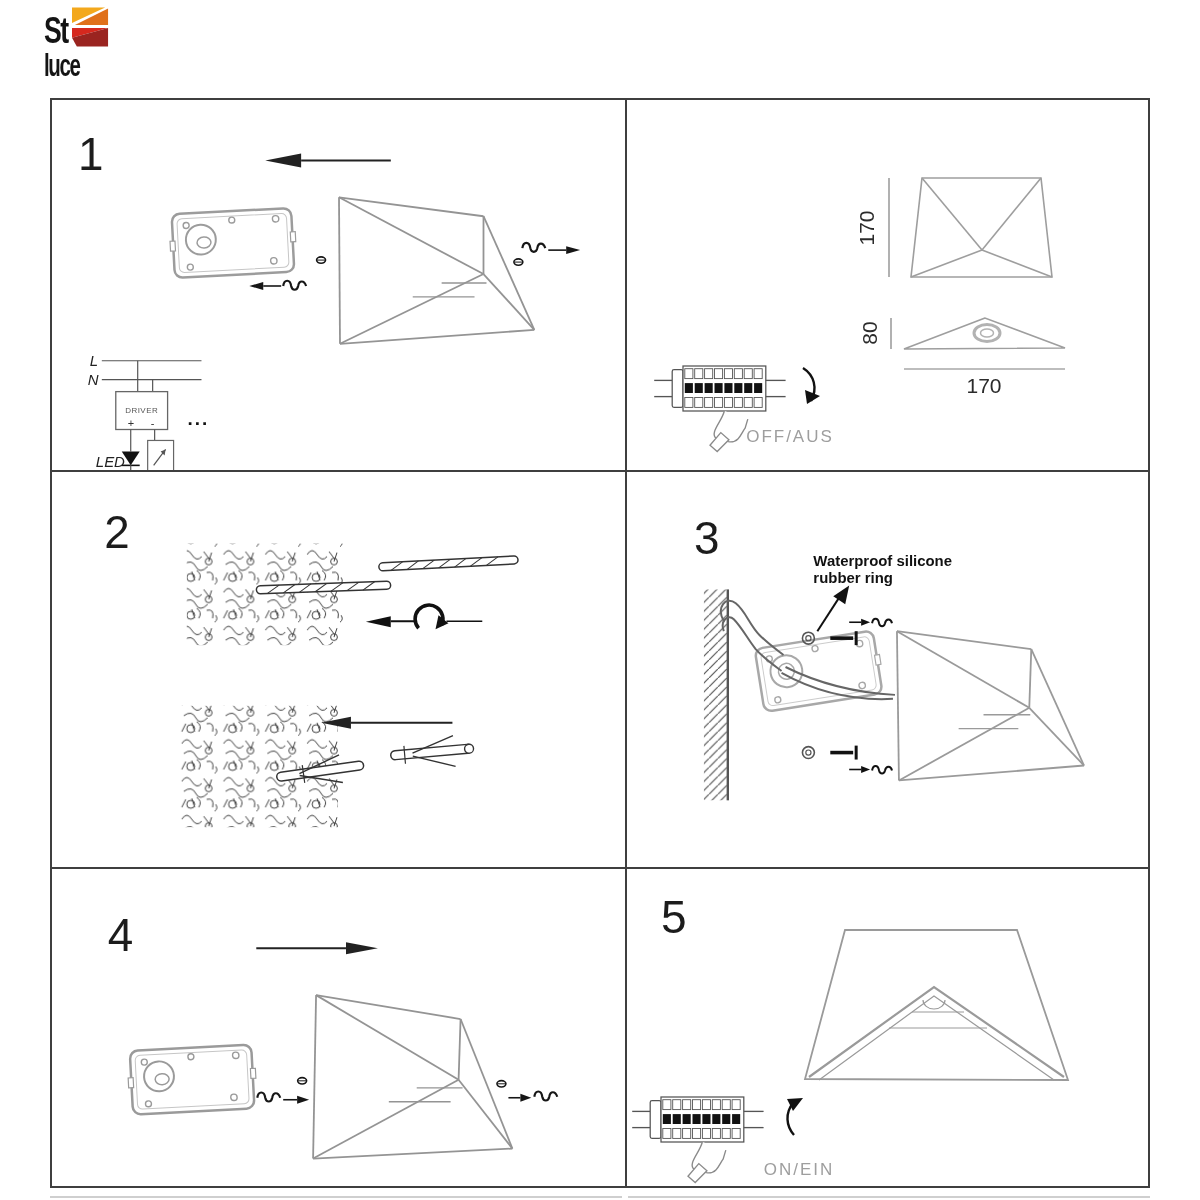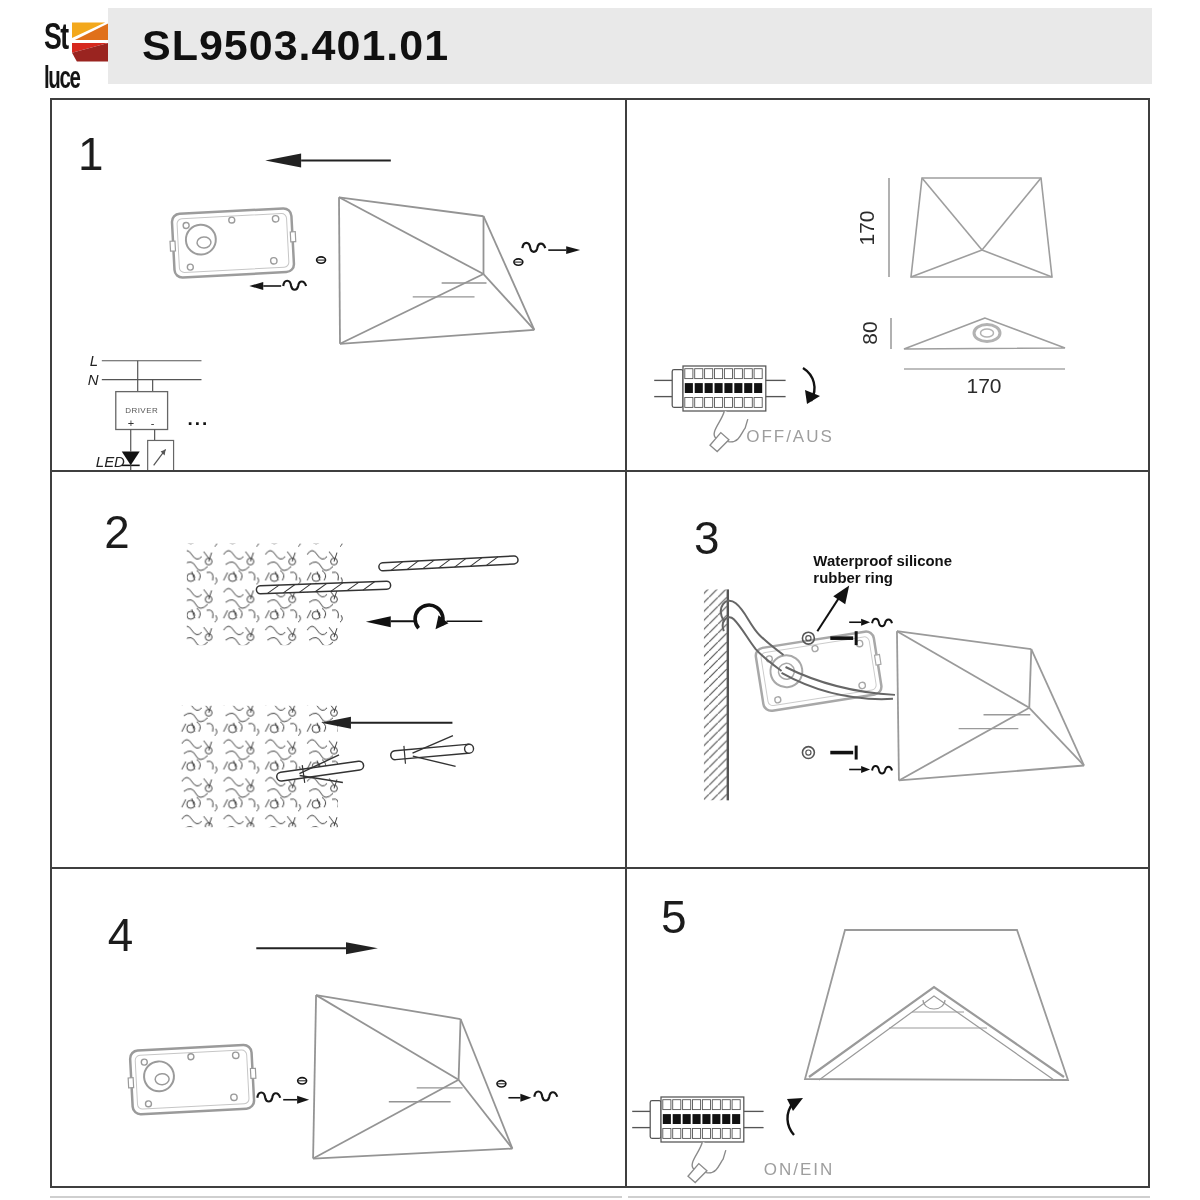--- a/index.html
+++ b/index.html
@@ -4,21 +4,21 @@
 <style>
   html,body{margin:0;padding:0;background:#fff;}
   .sheet{position:relative;width:1200px;height:1200px;background:#ffffff;
          font-family:"Liberation Sans", sans-serif;overflow:hidden;}
   
   .header-bar{position:absolute;left:108px;top:8px;width:1044px;height:76px;
               background:#e9e9e9;}
   .model-title{position:absolute;left:34px;top:50%;transform:translateY(-52%);
                font-size:43px;font-weight:700;color:#101010;letter-spacing:1px;white-space:nowrap;}
   .logo{position:absolute;left:44px;top:8px;width:66px;height:78px;color:#141414;}
-  .logo .row{display:flex;align-items:flex-start;height:40px;margin-top:12px;}
+  .logo .row{display:flex;align-items:flex-end;height:40px;}
   .brand-st{font-size:37px;font-weight:700;line-height:34px;transform:scaleX(.72);transform-origin:left top;letter-spacing:-2px;}
   .brand-luce{font-size:31px;font-weight:700;line-height:30px;transform:scaleX(.66);transform-origin:left top;letter-spacing:-2px;display:block;margin-top:3px;}
   .logo svg{margin-left:-6px;margin-top:1px;}
   
   .grid{position:absolute;left:50px;top:98px;width:1100px;height:1090px;
         border:2px solid #3f3f3f;box-sizing:border-box;}
   .panel{position:absolute;box-sizing:border-box;background:#fff;}
   .bR{border-right:2px solid #3f3f3f;}
   .bB{border-bottom:2px solid #3f3f3f;}
   .p1{left:0;top:0;width:575px;height:372px;}
@@ -49,23 +49,20 @@
       <span class="brand-st">St</span>
       <svg width="40" height="42" viewBox="0 0 40 42">
         <polygon points="1,1 35,1 1,17" fill="#F3A81C"></polygon>
         <polygon points="38,2 38,19 4,19" fill="#E0701A"></polygon>
         <polygon points="1,22 38,22 1,32" fill="#D6281E"></polygon>
         <polygon points="1,32 38,22 38,41 6,41" fill="#9A2420"></polygon>
       </svg>
     </div>
     <span class="brand-luce">luce</span>
   </div>
-  <div class="header-bar">
-    <span class="model-title">SL9503.401.01</span>
-  </div>
 
   <div class="grid">
 
     <div class="panel p1 bR bB">
       <svg viewBox="0 0 575 370">
         <text class="step-num" x="26" y="70">1</text>
 
         <g>
           <line x1="250" y1="60" x2="340" y2="60" stroke="#222" stroke-width="2"></line>
           <polygon points="250,53 250,67 214,60" fill="#222"></polygon>

